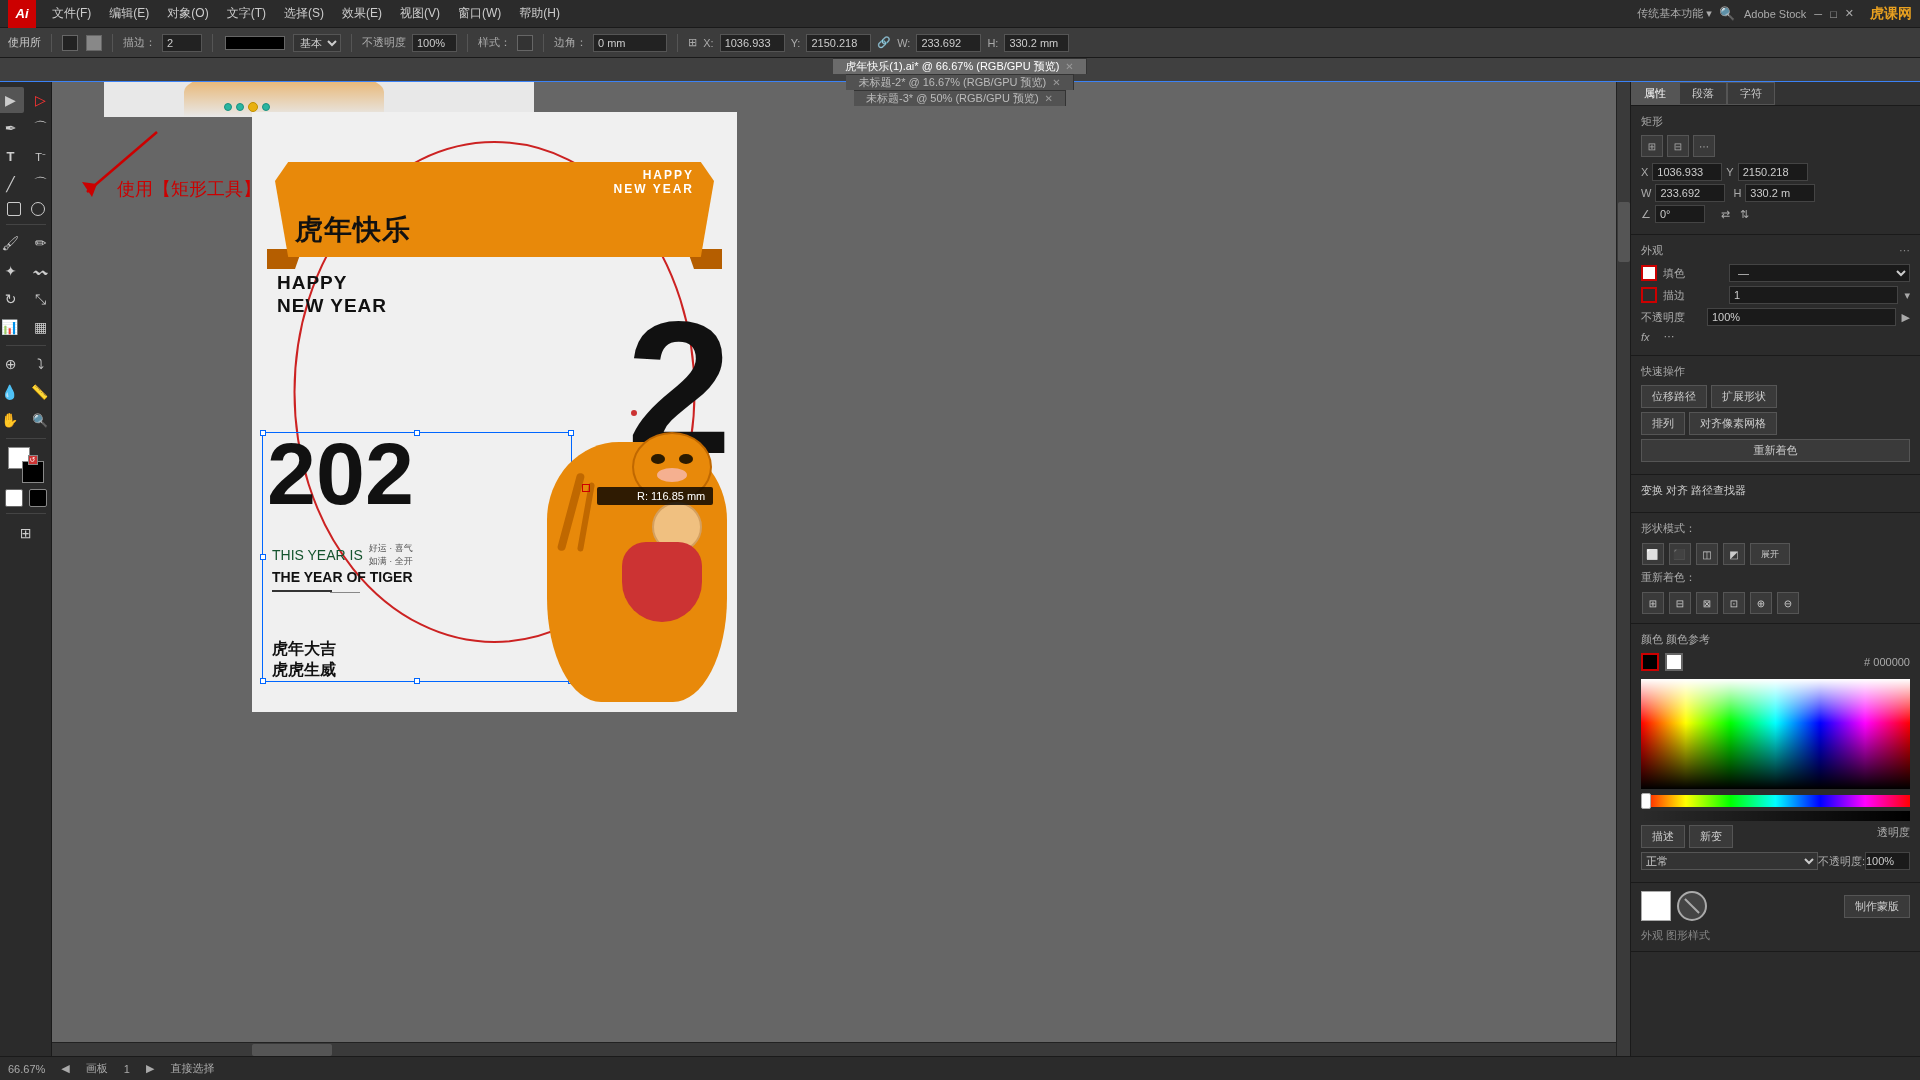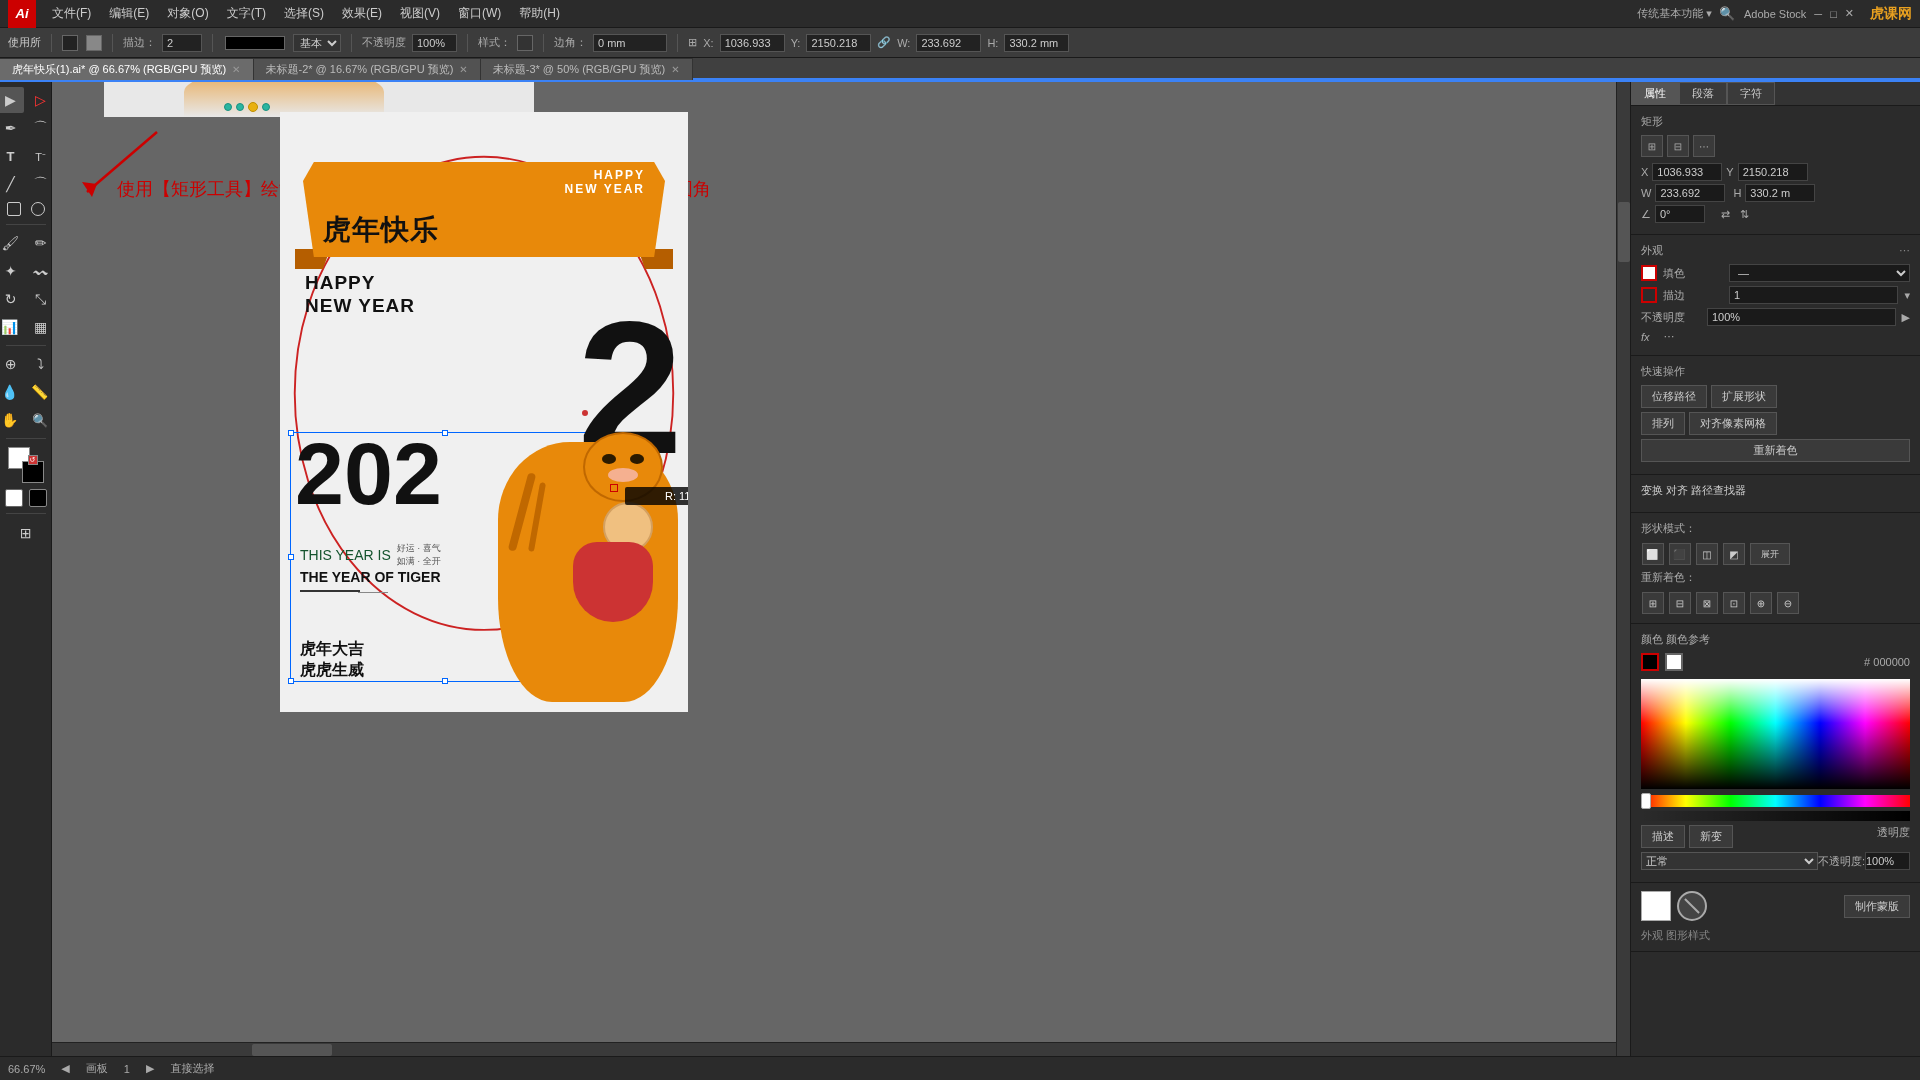--- a/index.html
+++ b/index.html
@@ -28,22 +28,22 @@
       padding: 0 8px; gap: 6px; border-bottom: 1px solid #1a1a1a; z-index: 100;
     }
     #toolbar .separator { width: 1px; height: 18px; background: #555; margin: 0 4px; }
     #toolbar .tool-input { background: #222; color: #ccc; border: 1px solid #555; height: 18px; font-size: 11px; padding: 0 4px; width: 60px; }
     #toolbar .stroke-preview { width: 60px; height: 14px; background: #000; border: 1px solid #666; margin: 0 2px; }
     #toolbar .stroke-select { background: #333; color: #ccc; border: 1px solid #555; font-size: 11px; height: 18px; padding: 0 2px; }
 
     
     #tabs-bar {
       position: absolute; top: 58px; left: 0; right: 0; height: 24px;
-      background: #404040; display: flex; align-items: flex-start;
-      z-index: 100; border-bottom: 4px solid #3b82f6;
+      background: #404040; display: flex; align-items: center;
+      z-index: 100; border-bottom: 1px solid #3b82f6; flex-direction: column;
     }
     .tab {
       height: 22px; padding: 0 12px; display: flex; align-items: center;
       font-size: 11px; color: #bbb; cursor: pointer; background: #525252;
       border-right: 1px solid #333; border-top: 1px solid #333;
       white-space: nowrap; gap: 6px;
     }
     .tab.active { background: #6b6b6b; color: #fff; }
     .tab .close-x { color: #999; font-size: 10px; cursor: pointer; }
 
@@ -77,23 +77,22 @@
     #status-bar {
       position: absolute; bottom: 0; left: 0; right: 0; height: 24px;
       background: #2b2b2b; display: flex; align-items: center;
       padding: 0 8px; font-size: 11px; color: #aaa;
       border-top: 1px solid #1a1a1a; z-index: 100; gap: 16px;
     }
 
     
     #main-canvas {
       position: absolute; top: 30px; left: 200px;
-      width: 408px; height: 600px;
+      width: 485px; height: 600px;
       background: #f0f0f0;
-      margin-left: 28px;
     }
 
     
     .design-card {
       width: 100%; height: 100%; background: #f5f5f5;
       position: relative; overflow: hidden;
     }
 
     
     .panel-section {

